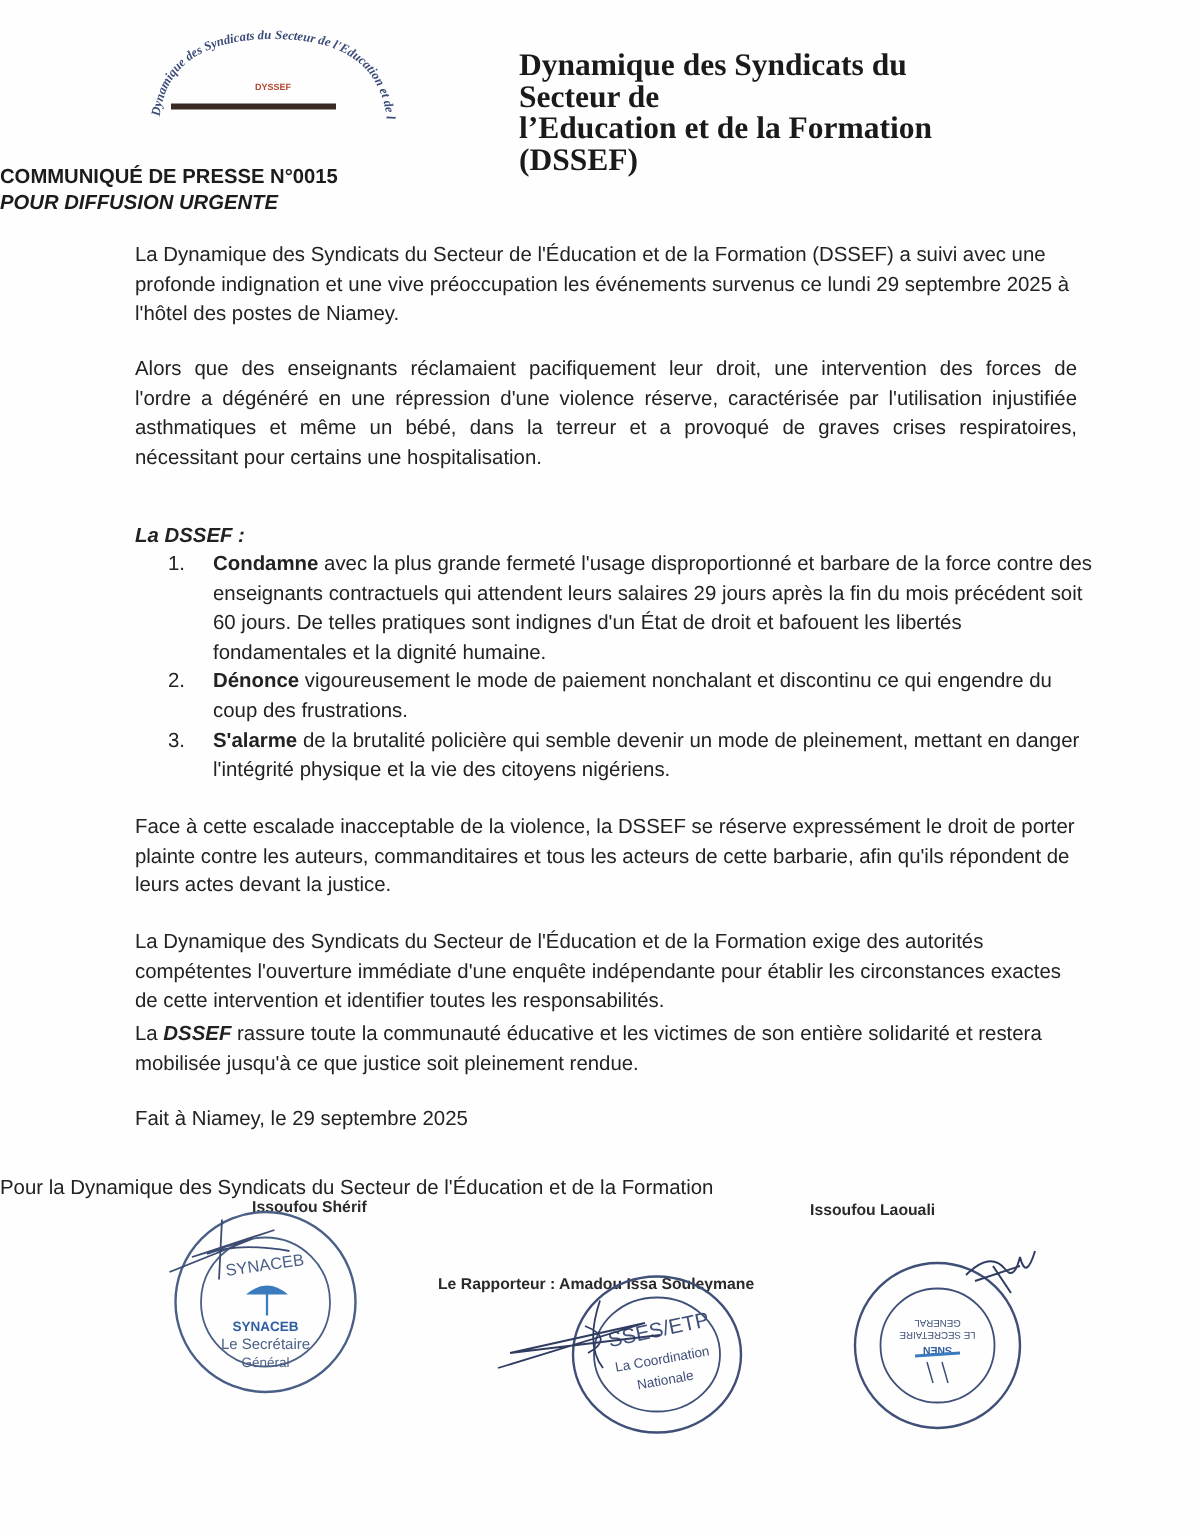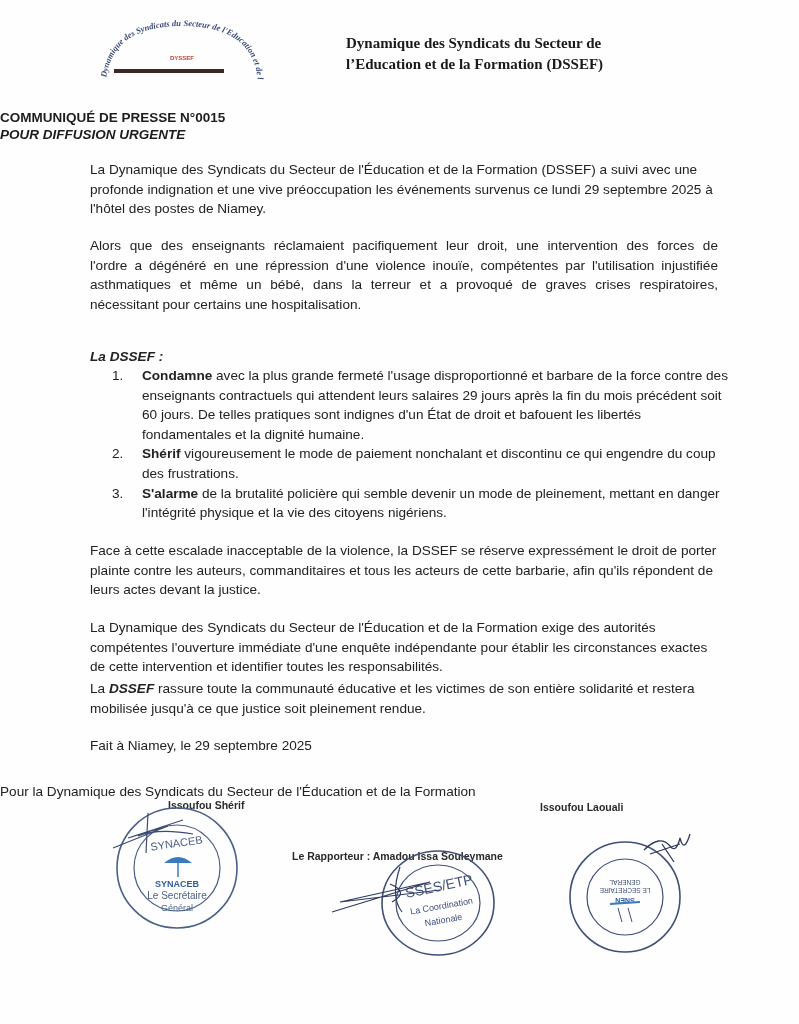--- a/index.html
+++ b/index.html
@@ -2,21 +2,21 @@
 <html><head>
   <meta charset="utf-8">
   <style>
     html, body { margin: 0; padding: 0; background: #ffffff; }
     body { width: 799px; height: 1024px; position: relative; overflow: hidden; color: #1e1e1e; }
     .page { position: absolute; left: 0; top: 0; width: 799px; height: 1024px; background: #fefefe; }
 
     
     .logo { position: absolute; left: 92px; top: 18px; width: 180px; height: 72px; }
     .org-title { position: absolute; left: 346px; top: 33px; width: 320px;
-      font-family: "Liberation Serif", "DejaVu Serif", serif; font-weight: bold; font-size: 15px; line-height: 21px; color: #1a1a1a; }
+      font-family: "Liberation Serif", "DejaVu Serif", serif; font-weight: bold; font-size: 21px; line-height: 21px; color: #1a1a1a; }
 
     .press-title { position: absolute; left: 0; top: 109px; width: 799px; 
       font-family: "Liberation Sans", "DejaVu Sans", sans-serif; font-weight: bold; font-size: 13.5px; line-height: 17px; color: #1c1c1c; }
     .press-title .sub { display: block; font-style: italic; }
 
     .body-text { font-family: "Liberation Sans", "DejaVu Sans", sans-serif; font-size: 13.6px; line-height: 19.6px; color: #222; }
     .para { position: absolute; left: 90px; width: 628px; margin: 0; }
 
     .p1 { top: 160px; }
     .p2 { top: 236px; }
@@ -74,35 +74,35 @@
 
   <div class="press-title">
     <span>COMMUNIQUÉ DE PRESSE N°0015</span>
     <span class="sub">POUR DIFFUSION URGENTE</span>
   </div>
 
   <p class="para body-text p1">La Dynamique des Syndicats du Secteur de l'Éducation et de la Formation (DSSEF) a suivi avec une profonde indignation et une vive préoccupation les événements survenus ce lundi 29 septembre 2025 à l'hôtel des postes de Niamey.</p>
 
   <p class="para body-text p2">
     <span>Alors que des enseignants réclamaient pacifiquement leur droit, une intervention des forces de</span>
-    <span>l'ordre a dégénéré en une répression d'une violence inouïe, compétentes par l'utilisation injustifiée</span>
+    <span>l'ordre a dégénéré en une répression d'une violence réserve, caractérisée par l'utilisation injustifiée</span>
     <span>asthmatiques et même un bébé, dans la terreur et a provoqué de graves crises respiratoires,</span>
     <span class="last">nécessitant pour certains une hospitalisation.</span>
   </p>
 
   <div class="dssef-label body-text">La DSSEF :</div>
 
   <ol class="list body-text">
     <li>
       <span class="num">1.</span>
       <b>Condamne</b><span> avec la plus grande fermeté l'usage disproportionné et barbare de la force contre des enseignants contractuels qui attendent leurs salaires 29 jours après la fin du mois précédent soit 60 jours. De telles pratiques sont indignes d'un État de droit et bafouent les libertés fondamentales et la dignité humaine.</span>
     </li>
     <li>
       <span class="num">2.</span>
-      <b>Shérif</b><span> vigoureusement le mode de paiement nonchalant et discontinu ce qui engendre du coup des frustrations.</span>
+      <b>Dénonce</b><span> vigoureusement le mode de paiement nonchalant et discontinu ce qui engendre du coup des frustrations.</span>
     </li>
     <li>
       <span class="num">3.</span>
       <b>S'alarme</b><span> de la brutalité policière qui semble devenir un mode de pleinement, mettant en danger l'intégrité physique et la vie des citoyens nigériens.</span>
     </li>
   </ol>
 
   <p class="para body-text p3">Face à cette escalade inacceptable de la violence, la DSSEF se réserve expressément le droit de porter plainte contre les auteurs, commanditaires et tous les acteurs de cette barbarie, afin qu'ils répondent de leurs actes devant la justice.</p>
 
   <p class="para body-text p4">La Dynamique des Syndicats du Secteur de l'Éducation et de la Formation exige des autorités compétentes l'ouverture immédiate d'une enquête indépendante pour établir les circonstances exactes de cette intervention et identifier toutes les responsabilités.</p>

